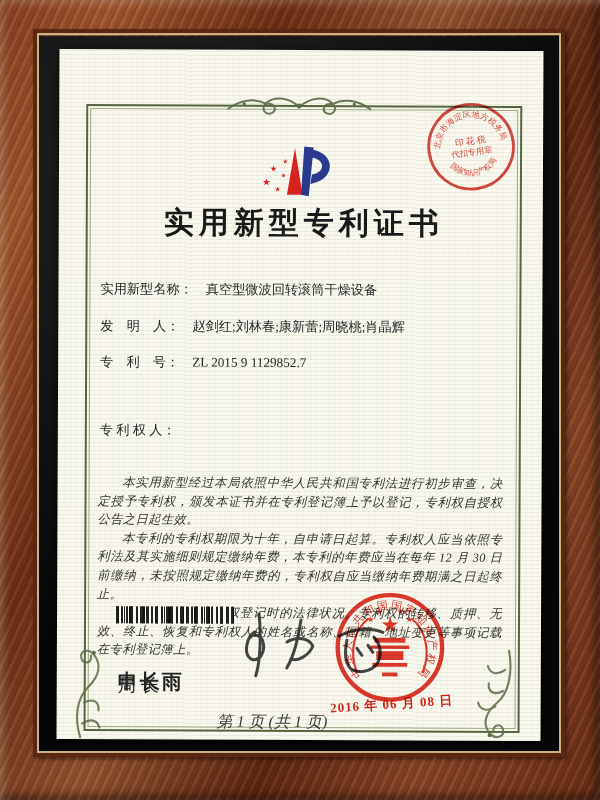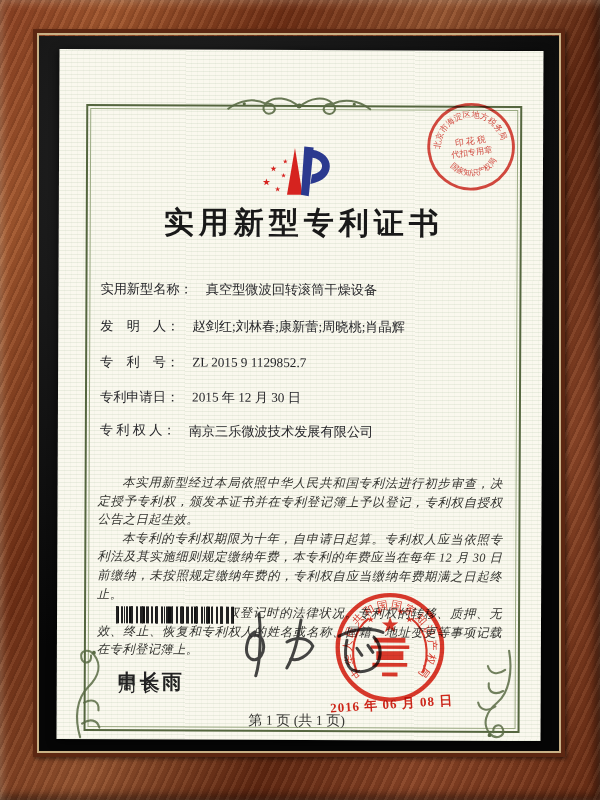--- a/index.html
+++ b/index.html
@@ -56,21 +56,21 @@
 
   .director-title{position:absolute;left:61px;top:624px;font-family:"Liberation Sans","DejaVu Sans",sans-serif;
     font-size:18px;font-weight:normal;letter-spacing:5px;color:#222;}
   .director-name{position:absolute;left:61px;top:619px;font-family:"Liberation Sans","DejaVu Sans",sans-serif;
     font-size:20px;font-weight:bold;letter-spacing:2px;color:#222;}
   .signature{position:absolute;left:178px;top:556px;width:160px;height:75px;}
 
   .seal{position:absolute;left:275px;top:539px;width:116px;height:116px;mix-blend-mode:multiply;opacity:.93;}
   .seal-date{position:absolute;left:268px;top:645px;width:134px;text-align:center;color:#d6281c;
     font-size:13px;font-weight:bold;letter-spacing:1px;transform:rotate(-4deg);mix-blend-mode:multiply;}
-  .page-footer{position:absolute;left:160px;top:662px;width:160px;text-align:center;font-size:14px;color:#3a3a36;}
+  .page-footer{position:absolute;left:160px;top:662px;width:160px;font-size:16px;color:#3a3a36;font-style:italic;}
 
   .orn-top{position:absolute;left:165px;top:44px;width:150px;height:26px;}
   .orn-bl{position:absolute;left:14px;top:592px;width:48px;height:100px;}
   .orn-br{position:absolute;left:404px;top:596px;width:58px;height:96px;}
 </style>
 </head>
 <body>
 
 <div class="stage">
   <div class="frame"></div>
@@ -128,25 +128,22 @@
 
     <div class="row row-name">
       <span class="lbl">实用新型名称：</span><span>真空型微波回转滚筒干燥设备</span>
     </div>
     <div class="row row-inventor">
       <span class="lbl">发　明　人：</span><span>赵剑红;刘林春;康新蕾;周晓桃;肖晶辉</span>
     </div>
     <div class="row row-patent">
       <span class="lbl">专　利　号：</span><span>ZL 2015 9 1129852.7</span>
     </div>
-    <div class="row row-filing">
-      <span class="lbl">专利申请日：</span><span>2015 年 12 月 30 日</span>
-    </div>
     <div class="row row-patentee">
-      <span class="lbl">专 利 权 人：</span><span class="val-lines"><div>南京三乐微波技术发展有限公司</div></span>
+      <span class="lbl">专 利 权 人：</span><span class="val-lines"></span>
     </div>
 
     <div class="paras">
       <p>本实用新型经过本局依照中华人民共和国专利法进行初步审查，决定授予专利权，颁发本证书并在专利登记簿上予以登记，专利权自授权公告之日起生效。</p>
       <p>本专利的专利权期限为十年，自申请日起算。专利权人应当依照专利法及其实施细则规定缴纳年费，本专利的年费应当在每年 12 月 30 日前缴纳，未按照规定缴纳年费的，专利权自应当缴纳年费期满之日起终止。</p>
       <p>专利证书记载专利权登记时的法律状况。专利权的转移、质押、无效、终止、恢复和专利权人的姓名或名称、国籍、地址变更等事项记载在专利登记簿上。</p>
     </div>
 
     <div class="barcode"></div>
 

